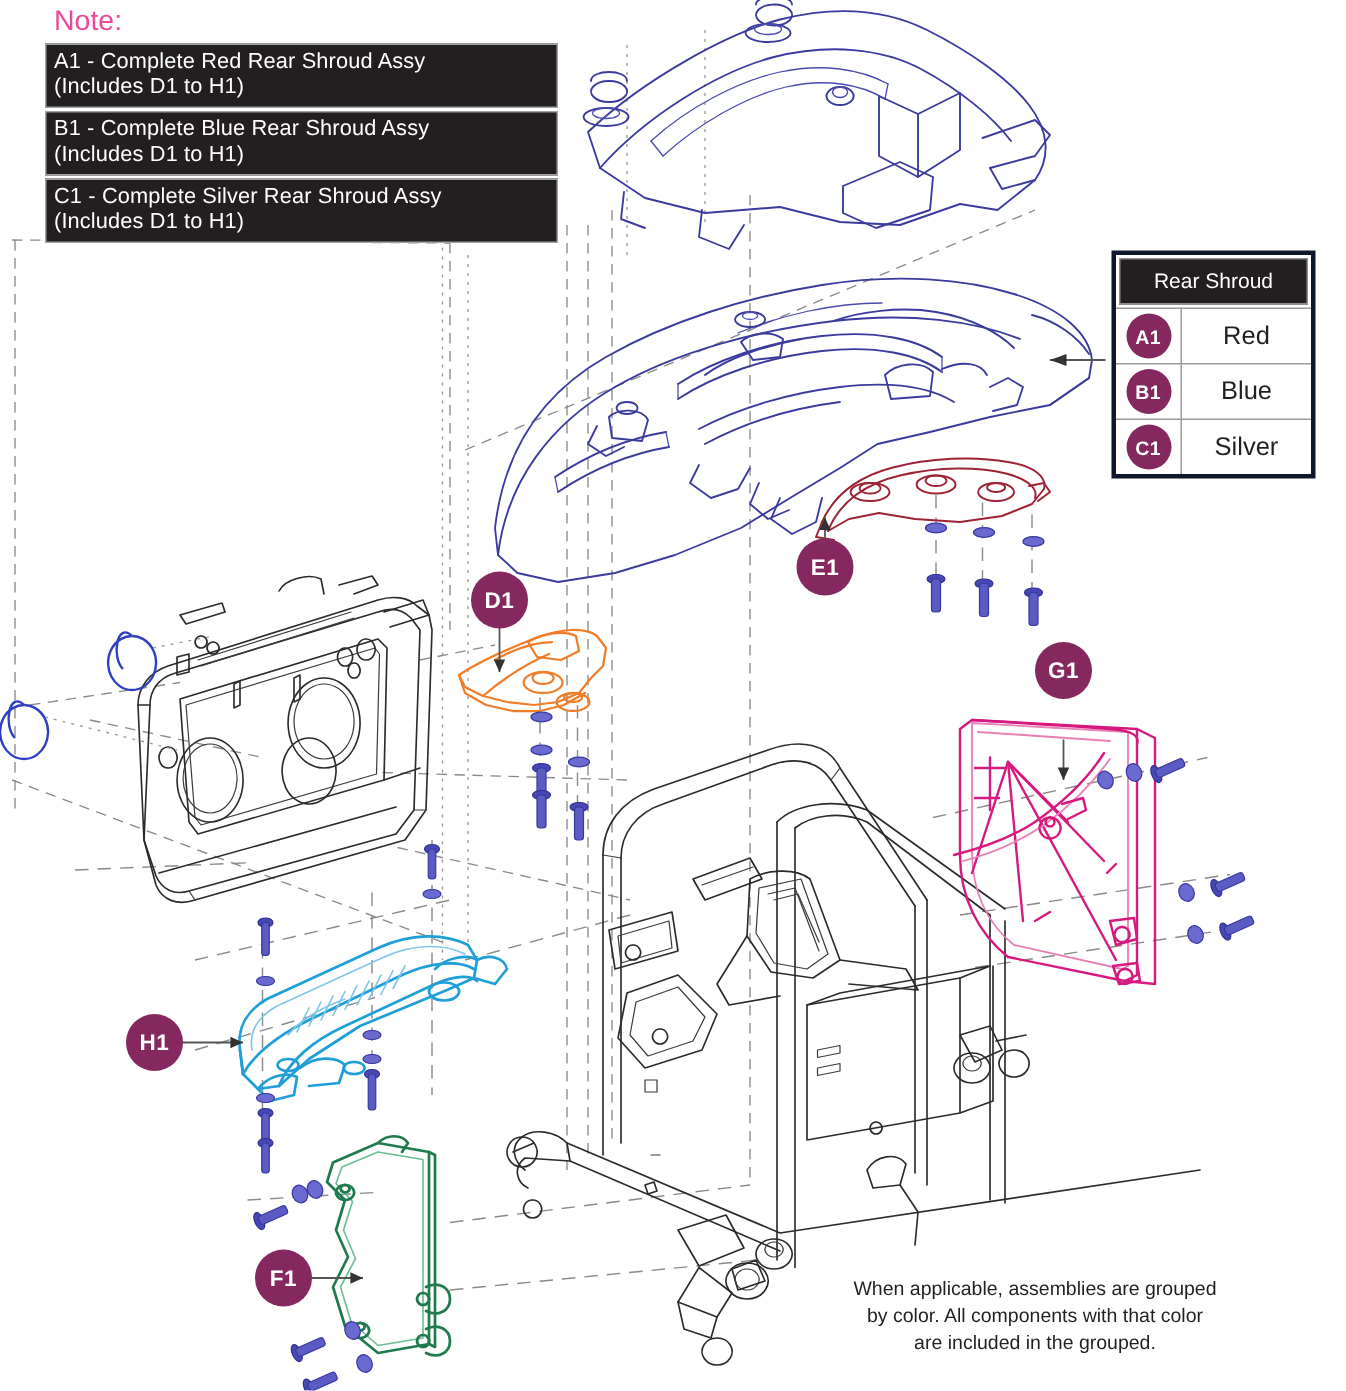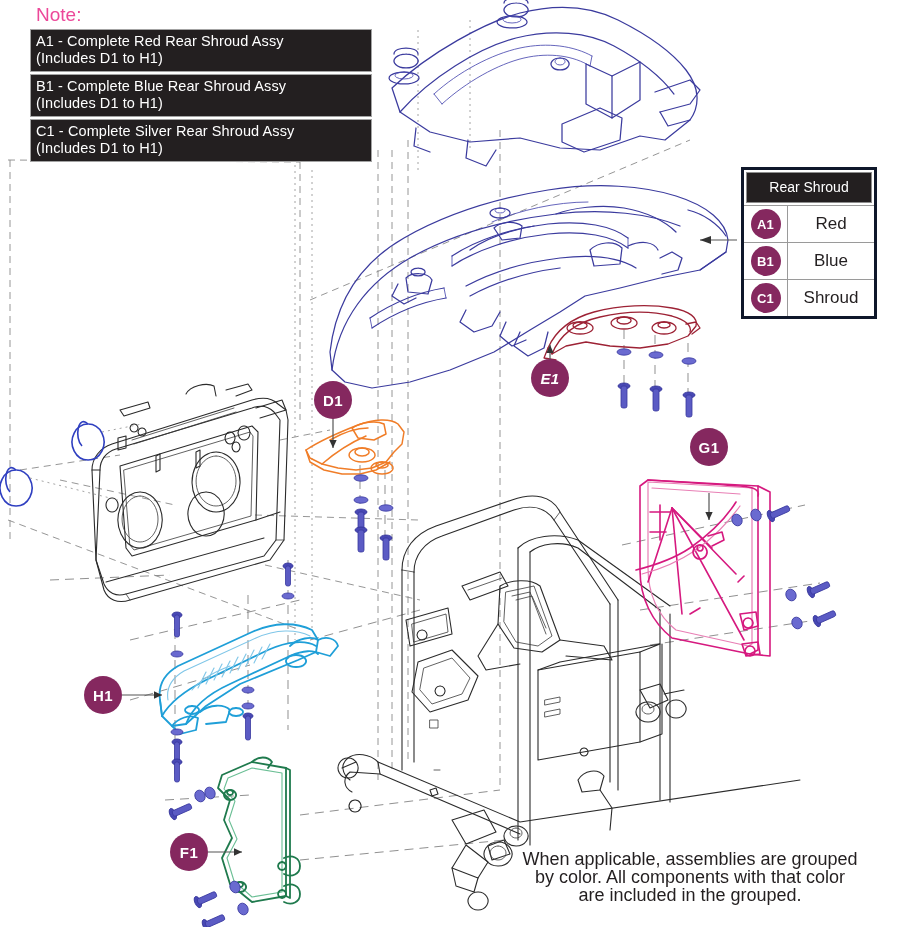--- a/index.html
+++ b/index.html
@@ -117,21 +117,21 @@
     z-index: 40;
   }
 
   
   #footer-note {
     position: absolute;
     left: 505px;
     top: 850px;
     width: 370px;
     text-align: center;
-    font-size: 18px;
+    font-size: 13px;
     line-height: 18px;
     color: #231f20;
   }
   #footer-note span { display: block; }
 
   
   #drawing {
     position: absolute;
     left: 0; top: 0;
     width: 897px;
@@ -607,25 +607,25 @@
       <div class="legend-badge-cell">
         <div class="badge">B1</div>
       </div>
       <div class="legend-label">Blue</div>
     </div>
 
     <div class="legend-row">
       <div class="legend-badge-cell">
         <div class="badge">C1</div>
       </div>
-      <div class="legend-label">Shroud</div>
+      <div class="legend-label">Silver</div>
     </div>
   </div>
 
-  <div class="callout" style="left:531px; top:359px;font-style:italic;">E1</div>
+  <div class="callout" style="left:531px; top:359px;">E1</div>
   <div class="callout" style="left:314px; top:381px;">D1</div>
   <div class="callout" style="left:690px; top:428px;">G1</div>
   <div class="callout" style="left:84px; top:676px;">H1</div>
   <div class="callout" style="left:170px; top:833px;">F1</div>
 
   <div id="footer-note">
     <span>When applicable, assemblies are grouped</span>
     <span>by color. All components with that color</span>
     <span>are included in the grouped.</span>
   </div>

